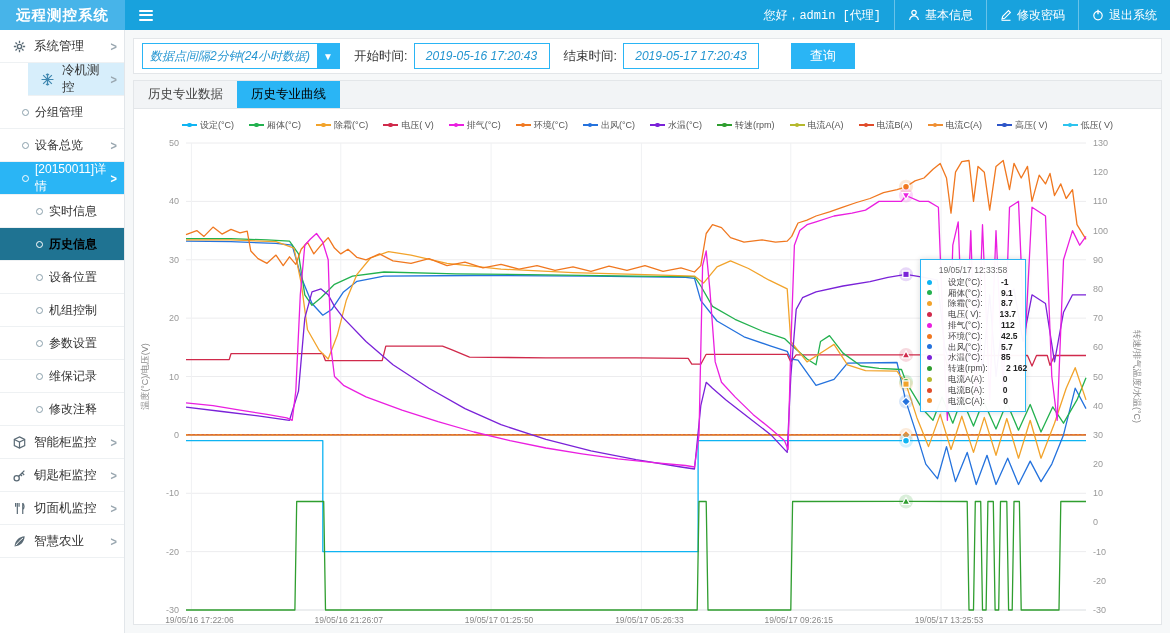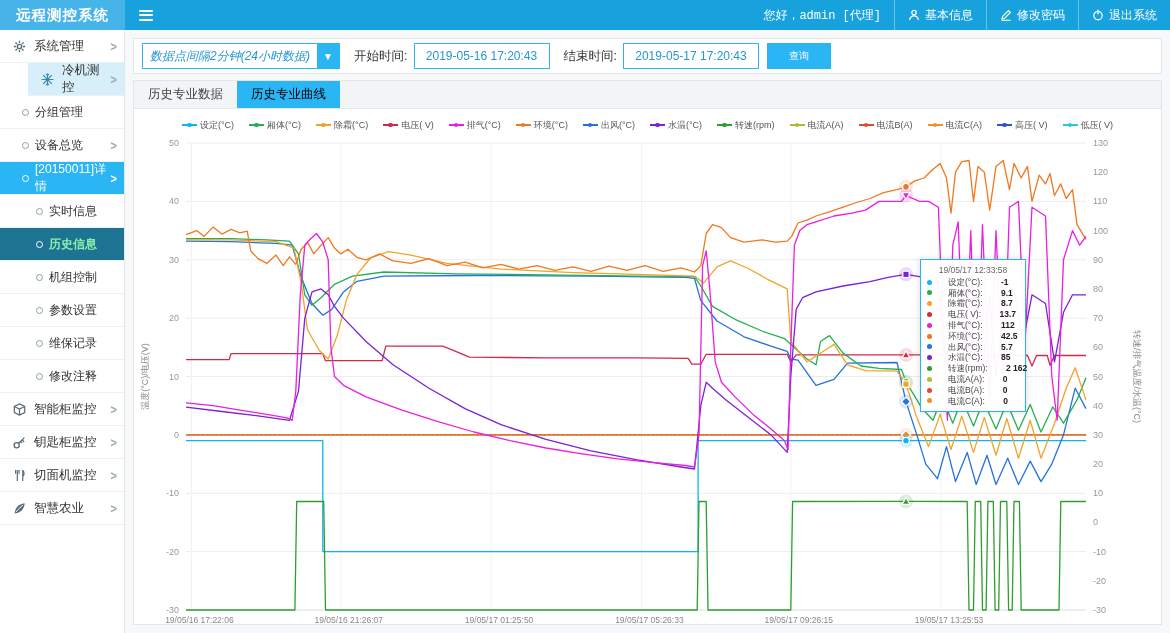--- a/index.html
+++ b/index.html
@@ -20,31 +20,31 @@
   .nav-item{display:flex;align-items:center;height:33px;border-bottom:1px solid #eef1f3;font-size:12.5px;color:#333;cursor:pointer;box-sizing:border-box;padding-right:7px;}
   .nav-item .nicon{width:14px;height:14px;margin:0 8px 0 12px;flex:0 0 auto;display:flex;align-items:center;justify-content:center;}
   .nav-item .bullet{width:5px;height:5px;border:1px solid #8aa0ab;border-radius:50%;margin-right:6px;flex:0 0 auto;}
   .nav-item.lv2{padding-left:22px;font-size:12px;}
   .nav-item.lv3{padding-left:36px;font-size:12px;}
   .nav-item .chev{margin-left:auto;color:#9aa7b0;font-size:11px;font-weight:bold;transform:scaleY(1.2);}
   .nav-item.sel-parent{background:#d7eefb;margin-left:28px;}
   .nav-item.sel-branch{background:#2ab5f5;color:#fff;}
   .nav-item.sel-branch .bullet{border-color:#fff;}
   .nav-item.sel-branch .chev{color:#fff;}
-  .nav-item.active{background:#1f7392;color:#86efac;font-weight:bold;}
+  .nav-item.active{background:#1f7392;color:#000000;font-weight:bold;}
   .nav-item.active .bullet{border-color:#fff;}
   
   .main{position:absolute;left:125px;top:30px;right:0;bottom:0;background:#f6f8f9;padding:8px;box-sizing:border-box;}
   .toolbar{background:#fff;border:1px solid #e3e6e9;height:36px;display:flex;align-items:center;padding:0 8px;box-sizing:border-box;}
   .sel{display:flex;align-items:stretch;border:1px solid #2ab5f5;height:24px;color:#2596d1;font-size:12px;cursor:pointer;background:#fff;font-style:italic;}
   .sel .txt{display:flex;align-items:center;padding:0 7px;}
   .sel .arr{width:22px;background:#2ab5f5;color:#fff;display:flex;align-items:center;justify-content:center;font-size:10px;}
   .tlabel{font-size:12.5px;color:#333;margin:0 6px 0 14px;}
-  .tinput{border:1px solid #2ab5f5;color:#2596d1;height:22px;width:130px;text-align:center;font-size:12px;background:#fff;outline:none;font-family:inherit;}
-  .btn-query{background:#2ab5f5;color:#fff;border:none;width:64px;height:26px;font-size:10px;margin-left:8px;cursor:pointer;font-family:Liberation Serif, serif;}
+  .tinput{border:1px solid #2ab5f5;color:#2596d1;height:22px;width:130px;text-align:center;font-size:12px;background:#fff;outline:none;font-family:inherit;font-style:italic;}
+  .btn-query{background:#2ab5f5;color:#fff;border:none;width:64px;height:26px;font-size:13px;margin-left:32px;cursor:pointer;font-family:Liberation Serif, serif;}
   .panel{margin-top:6px;background:#fff;border:1px solid #e3e6e9;height:545px;box-sizing:border-box;position:relative;text-align:center;}
   .tabs{background:#f2f4f6;border-bottom:1px solid #e3e6e9;display:flex;height:27px;}
   .tab{padding:0 14px;line-height:27px;font-size:12.5px;color:#444;cursor:pointer;}
   .tab.active{background:#2ab5f5;color:#000000;}
   .chart-wrap{position:relative;height:516px;}
   .legend{display:flex;justify-content:center;align-items:center;gap:15px;padding-top:9px;height:14px;font-size:9px;color:#555;}
   .litem{display:flex;align-items:center;gap:3px;cursor:pointer;white-space:nowrap;}
   .lmark{width:15px;height:1.6px;position:relative;}
   .lmark i{position:absolute;left:5px;top:-1.7px;width:4.6px;height:4.6px;border-radius:50%;display:block;}
   svg.chart{display:block;}
@@ -132,20 +132,24 @@
       <span>[20150011]详情</span>
       <span class="chev">&gt;</span>
     </div>
     <div class="nav-item lv3">
       <span class="bullet"></span>
       <span>实时信息</span>
     </div>
     <div class="nav-item lv3 active">
       <span class="bullet"></span>
       <span>历史信息</span>
+    </div>
+    <div class="nav-item lv3">
+      <span class="bullet"></span>
+      <span>设备位置</span>
     </div>
     <div class="nav-item lv3">
       <span class="bullet"></span>
       <span>机组控制</span>
     </div>
     <div class="nav-item lv3">
       <span class="bullet"></span>
       <span>参数设置</span>
     </div>
     <div class="nav-item lv3">

